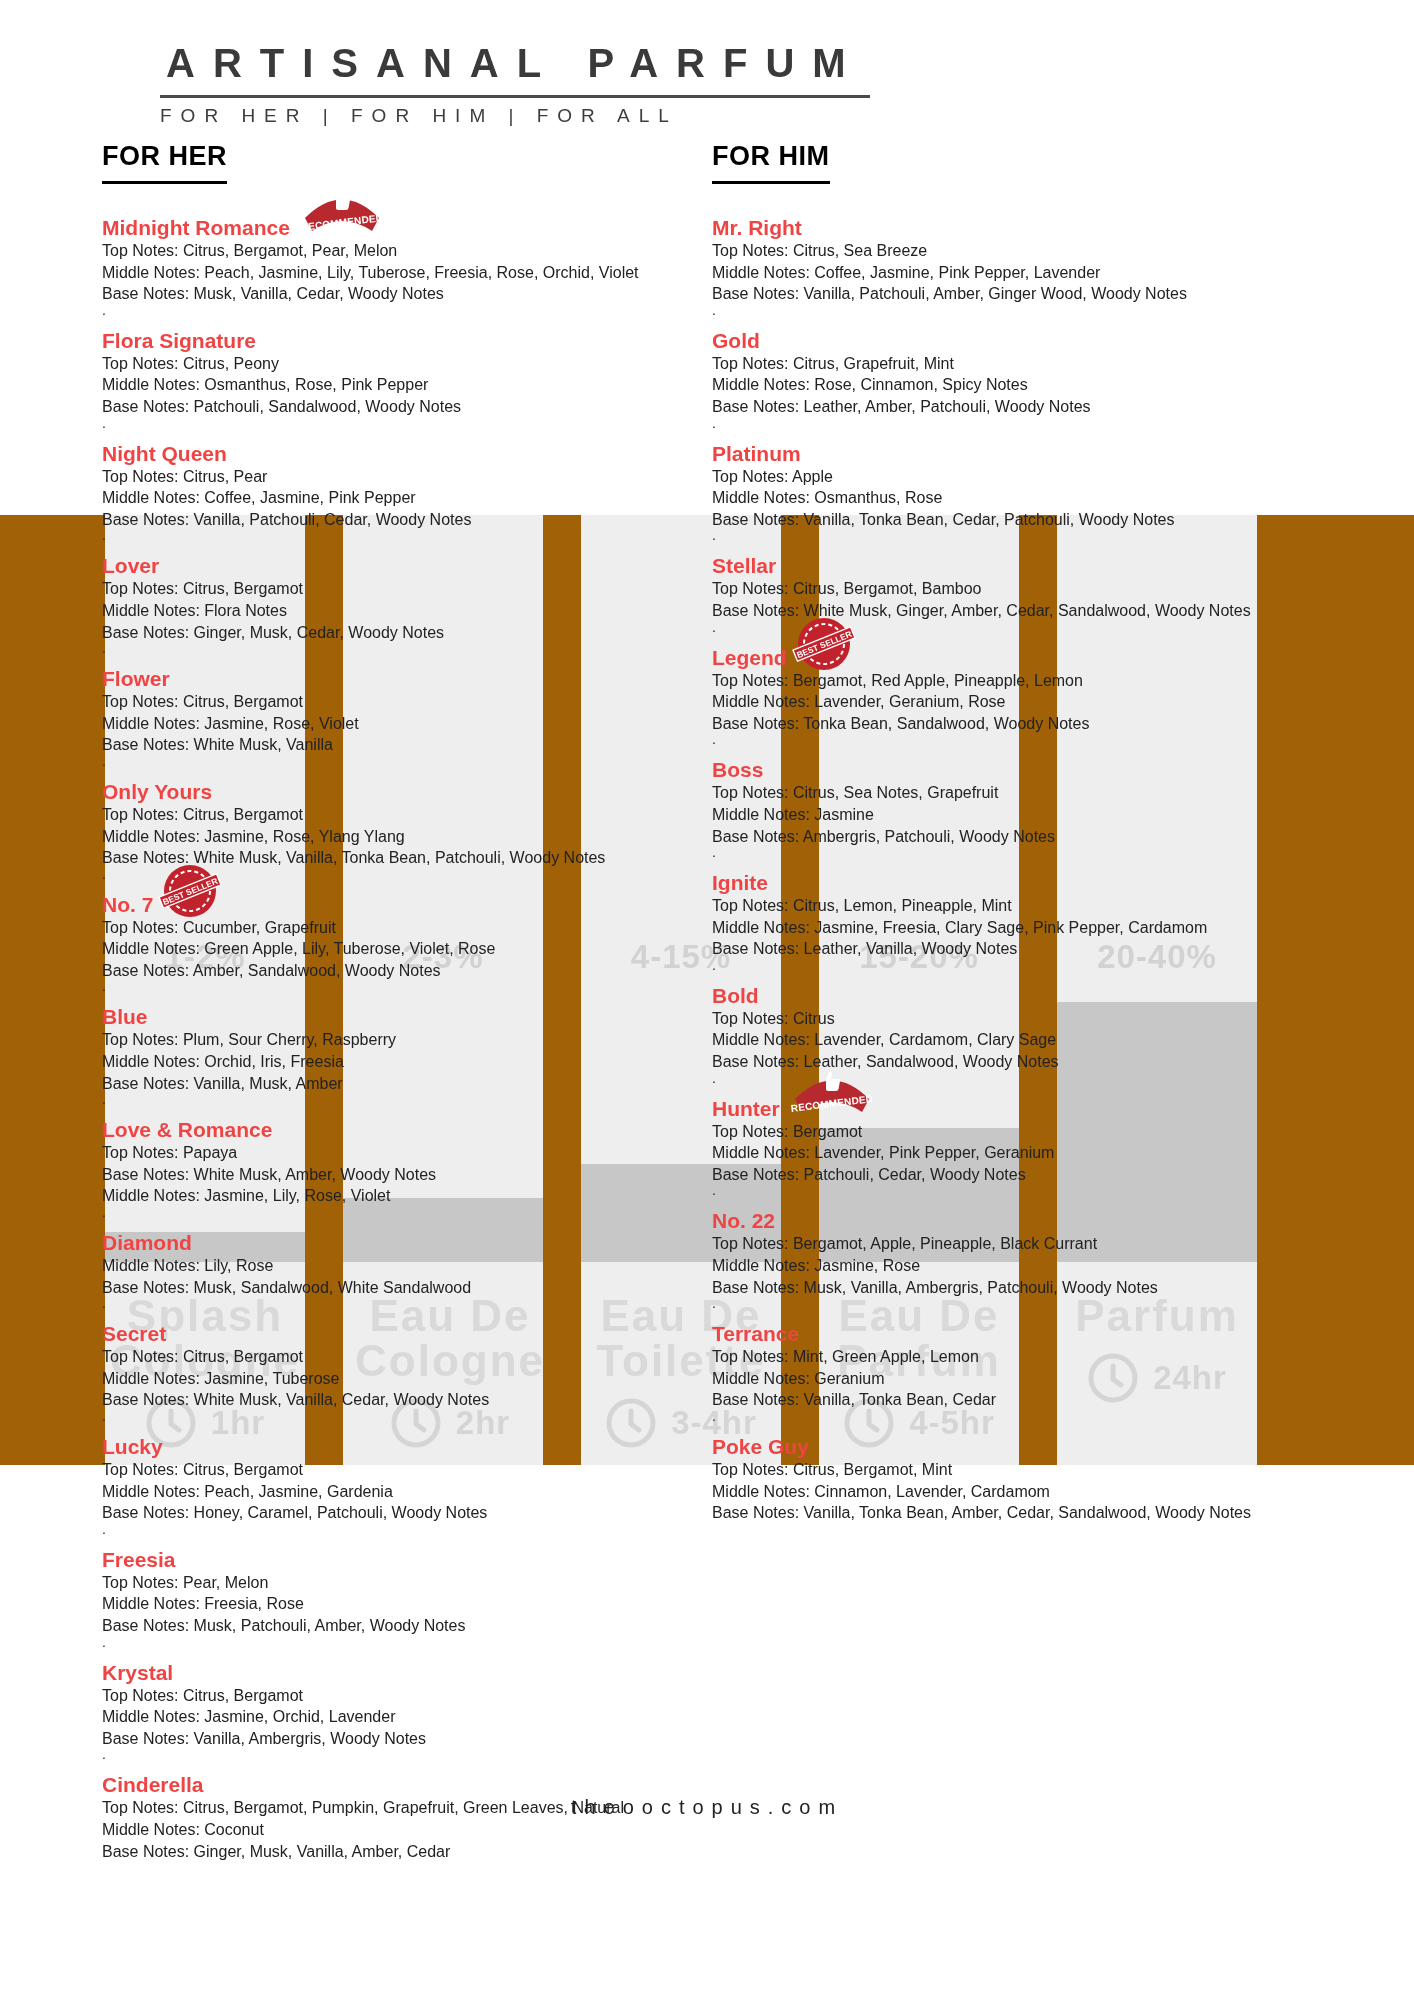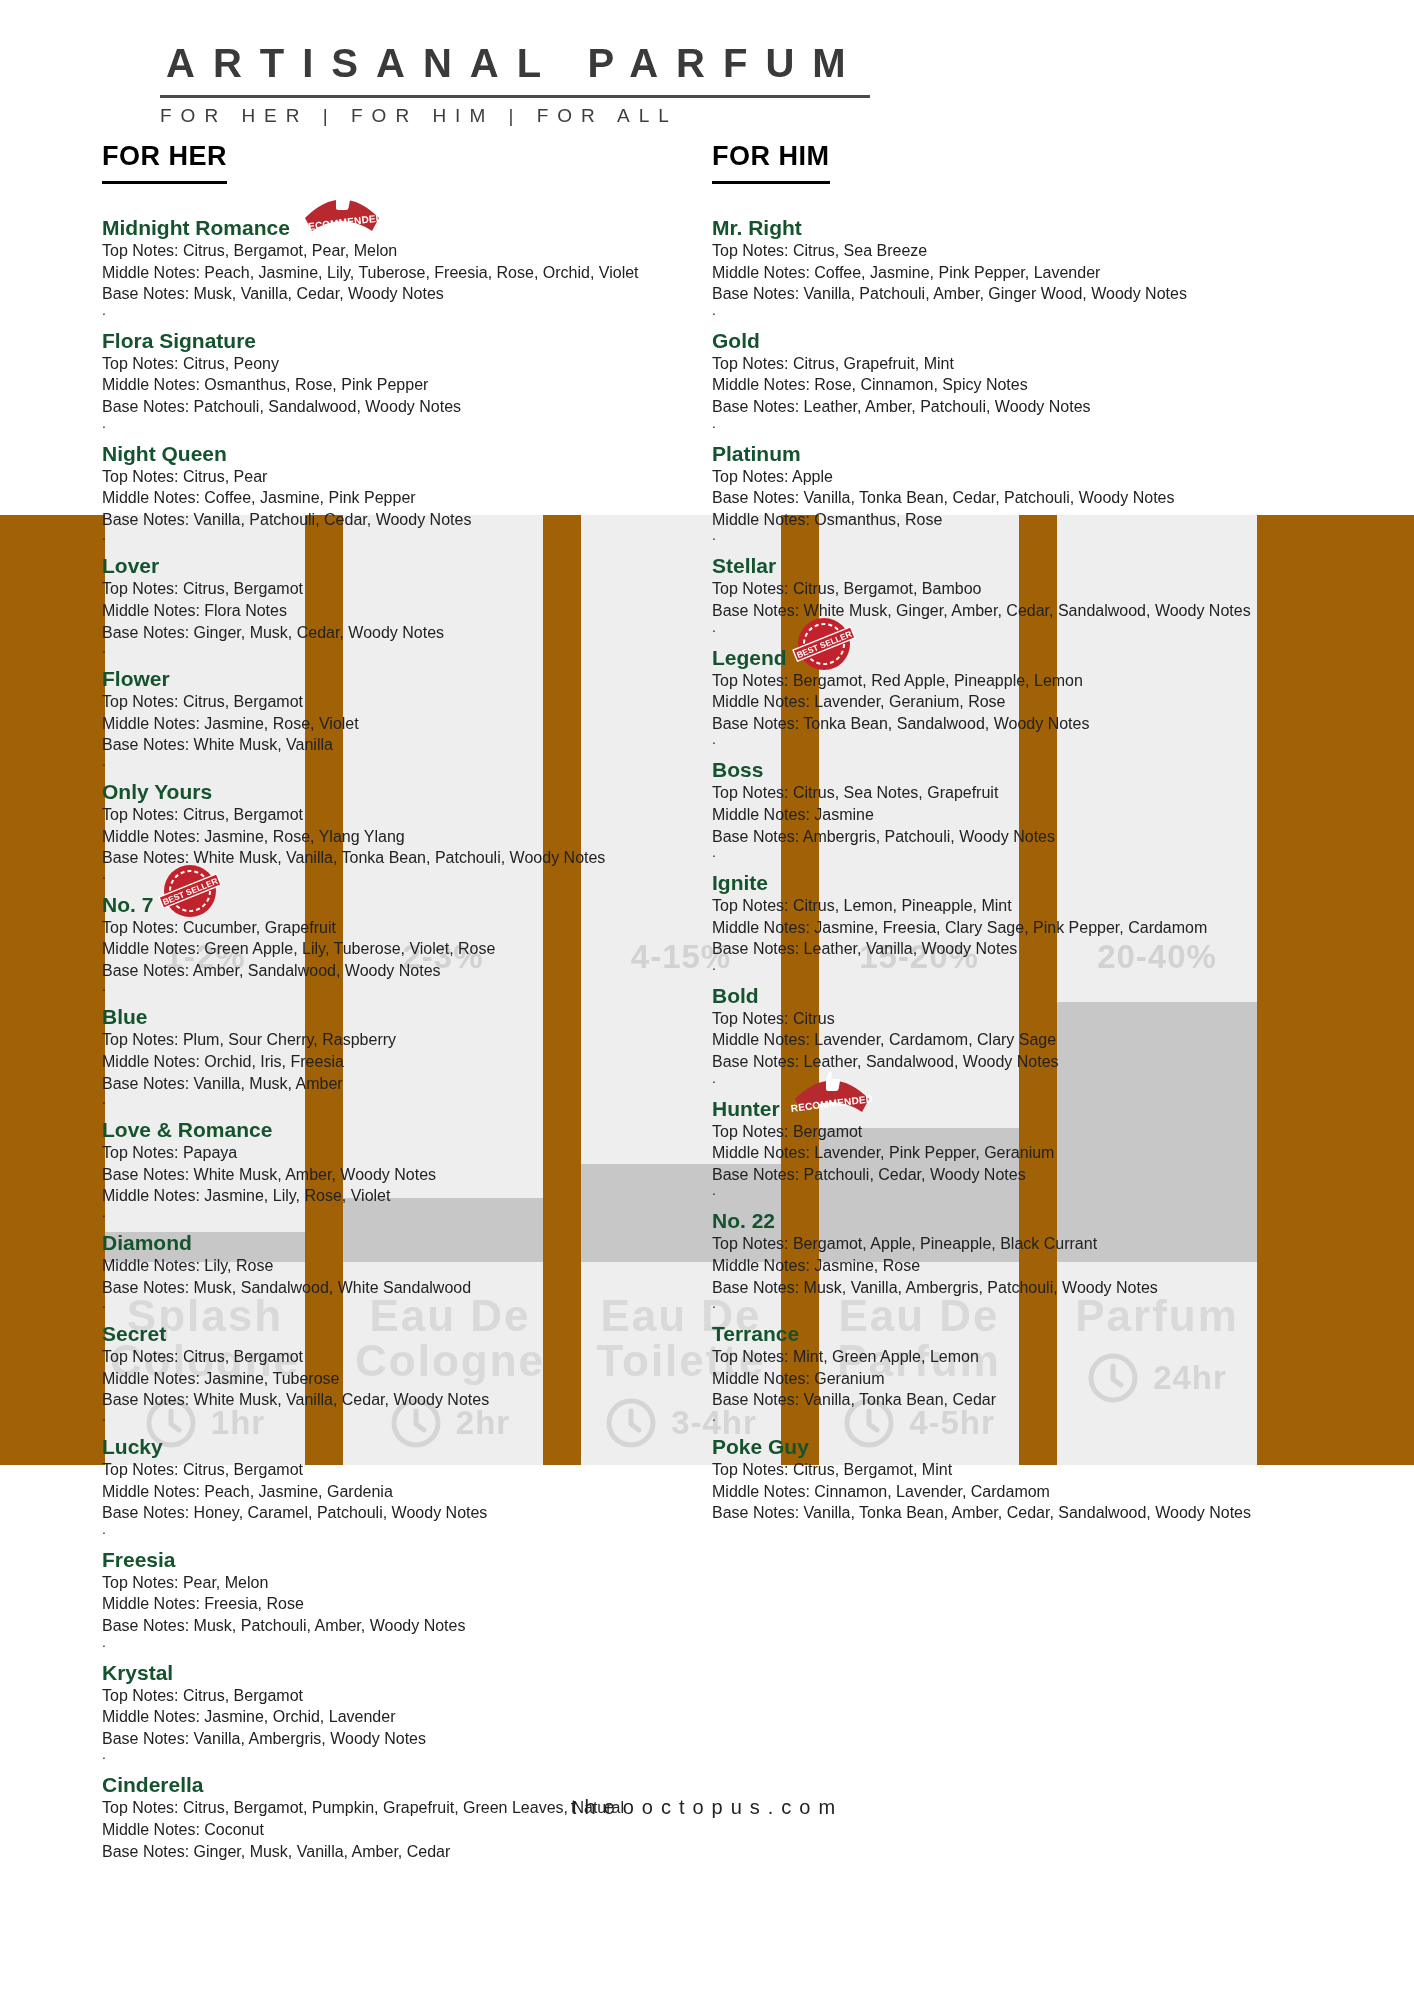--- a/index.html
+++ b/index.html
@@ -24,21 +24,21 @@
   }
   .header .subtitle{margin-top:7px;font-size:19px;color:#3d3d3d;letter-spacing:9px;white-space:nowrap;}
   .pcol{position:absolute;top:141px;z-index:1;white-space:nowrap;}
   .col-her{left:102px;}
   .col-him{left:712px;}
   .pcol h2{
     font-size:27px;font-weight:800;color:#000;letter-spacing:.5px;margin:0 0 31px 0;
     display:inline-block;border-bottom:3.5px solid #000;padding-bottom:9px;
   }
   .pcol .colbody{display:block;}
-  .pname{font-size:21px;font-weight:bold;color:#14532d;line-height:25px;position:relative;}
+  .pname{font-size:21px;font-weight:bold;color:#ef4444;line-height:25px;position:relative;}
   .note{font-size:16px;color:#222;line-height:21.6px;}
   .sep-dot{font-size:14px;color:#222;line-height:11px;margin-bottom:12px;}
   .badge-slot{display:inline-block;width:10px;height:10px;position:relative;vertical-align:baseline;}
   .badge-slot svg{position:absolute;overflow:visible;}
   .badge-rec svg{left:12px;top:-40px;}
   .badge-best svg{left:10px;top:-38px;}
   .footer{position:absolute;left:0;top:1796px;width:1414px;text-align:center;z-index:1;
     font-size:20px;color:#222;letter-spacing:8px;}
 </style>
 </head>
@@ -255,22 +255,22 @@
       <div>
         <div class="pname"><span>Gold</span></div>
         <div class="note">Top Notes: Citrus, Grapefruit, Mint</div>
         <div class="note">Middle Notes: Rose, Cinnamon, Spicy Notes</div>
         <div class="note">Base Notes: Leather, Amber, Patchouli, Woody Notes</div>
         <div class="sep-dot">.</div>
       </div>
       <div>
         <div class="pname"><span>Platinum</span></div>
         <div class="note">Top Notes: Apple</div>
+        <div class="note">Middle Notes: Osmanthus, Rose</div>
         <div class="note">Base Notes: Vanilla, Tonka Bean, Cedar, Patchouli, Woody Notes</div>
-        <div class="note">Middle Notes: Osmanthus, Rose</div>
         <div class="sep-dot">.</div>
       </div>
       <div>
         <div class="pname"><span>Stellar</span></div>
         <div class="note">Top Notes: Citrus, Bergamot, Bamboo</div>
         <div class="note">Base Notes: White Musk, Ginger, Amber, Cedar, Sandalwood, Woody Notes</div>
         <div class="sep-dot">.</div>
       </div>
       <div>
         <div class="pname"><span>Legend</span><span class="badge-slot badge-best"><svg xmlns="http://www.w3.org/2000/svg" width="54" height="54" viewBox="0 0 54 54">

